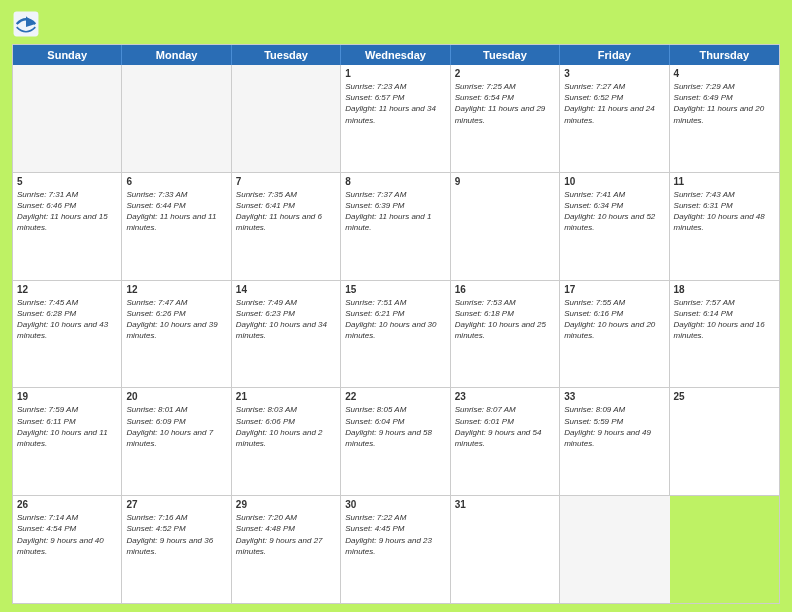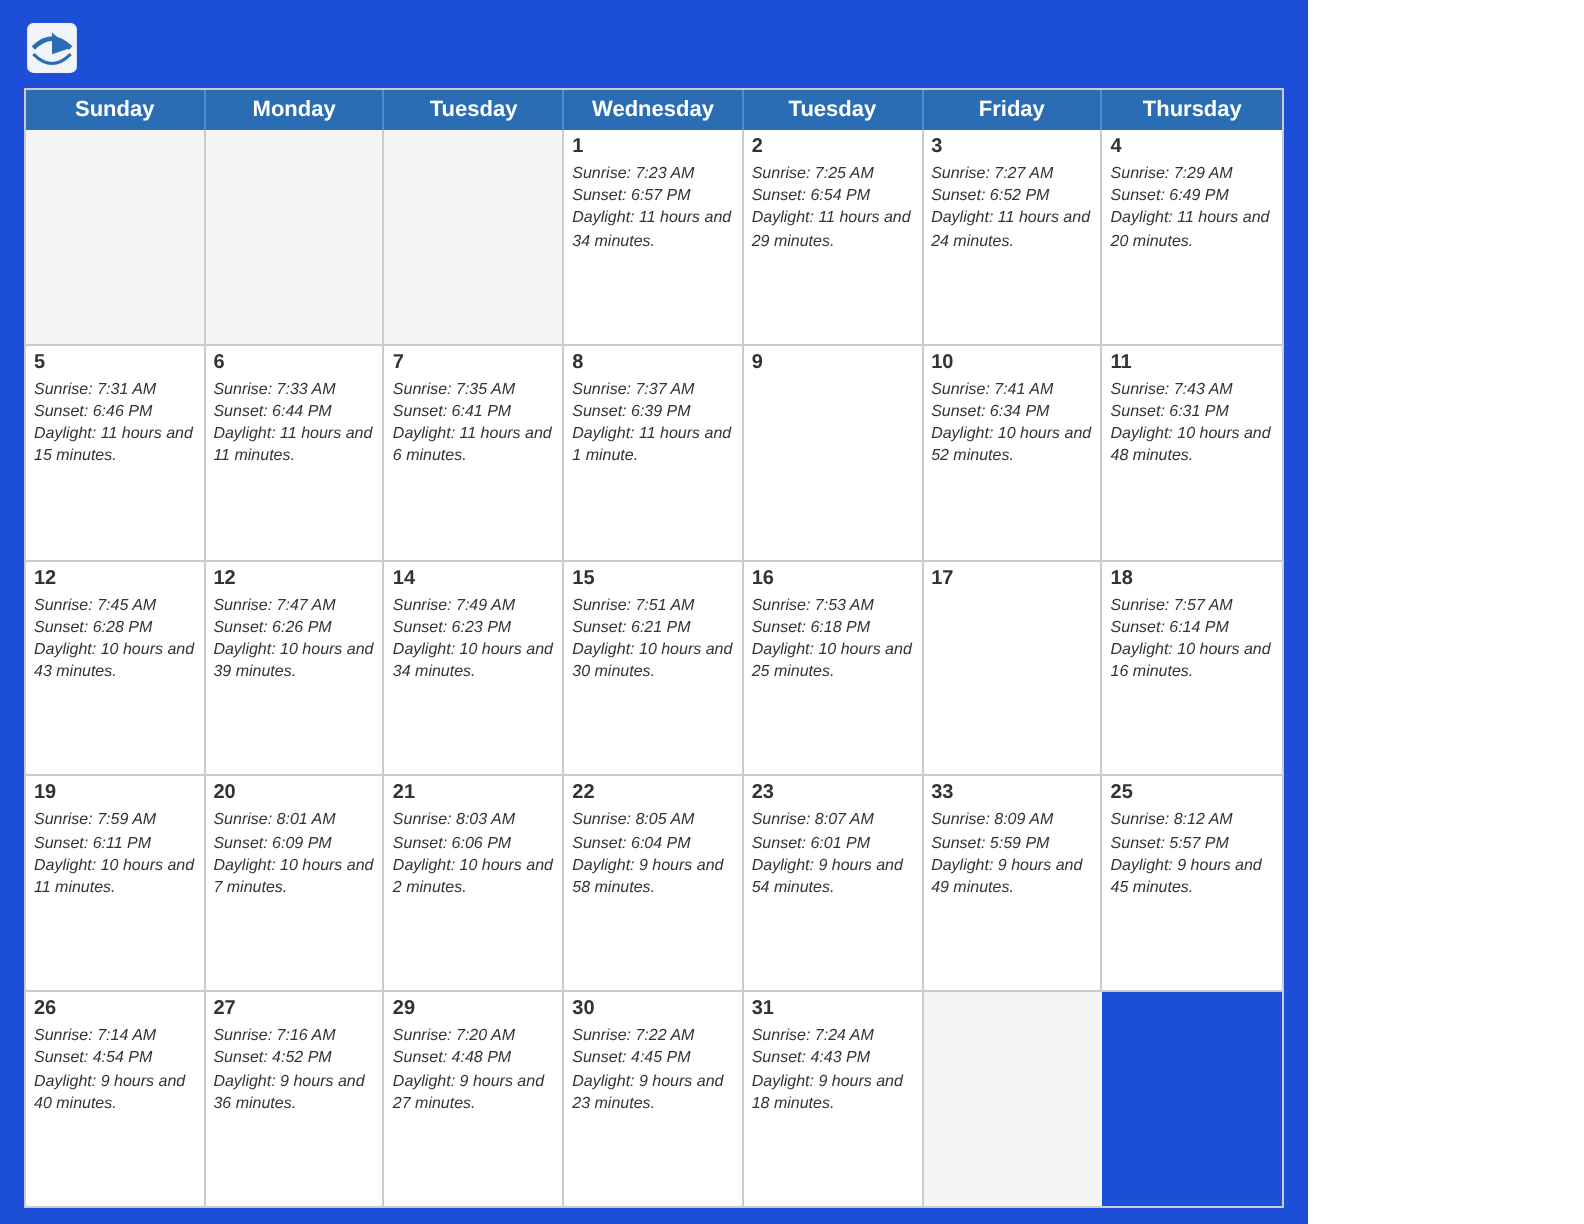--- a/index.html
+++ b/index.html
@@ -4,23 +4,23 @@
   <style>
     * { margin: 0; padding: 0; box-sizing: border-box; }
     body {
       font-family: Arial, sans-serif;
       background: #fff;
       width: 792px;
       height: 612px;
       overflow: hidden;
     }
     .page {
-      width: 654px;
+      width: 792px;
       height: 612px;
-      background: #1d4ed8;
+      background: #bef264;
       display: flex;
       flex-direction: column;
       padding: 10px 12px 8px 12px;
     }
     .header {
       display: flex;
       justify-content: space-between;
       align-items: flex-start;
       margin-bottom: 6px;
     }
@@ -209,20 +209,21 @@
           <div class="cal-cell">
             <div class="day-num">15</div>
             <div class="cell-text">Sunrise: 7:51 AM<br>Sunset: 6:21 PM<br>Daylight: 10 hours and 30 minutes.</div>
           </div>
           <div class="cal-cell">
             <div class="day-num">16</div>
             <div class="cell-text">Sunrise: 7:53 AM<br>Sunset: 6:18 PM<br>Daylight: 10 hours and 25 minutes.</div>
           </div>
           <div class="cal-cell">
             <div class="day-num">17</div>
+            <div class="cell-text">Sunrise: 7:55 AM<br>Sunset: 6:16 PM<br>Daylight: 10 hours and 20 minutes.</div>
           </div>
           <div class="cal-cell">
             <div class="day-num">18</div>
             <div class="cell-text">Sunrise: 7:57 AM<br>Sunset: 6:14 PM<br>Daylight: 10 hours and 16 minutes.</div>
           </div>
         </div>
         <div class="cal-row">
           <div class="cal-cell">
             <div class="day-num">19</div>
             <div class="cell-text">Sunrise: 7:59 AM<br>Sunset: 6:11 PM<br>Daylight: 10 hours and 11 minutes.</div>
@@ -242,21 +243,20 @@
           <div class="cal-cell">
             <div class="day-num">23</div>
             <div class="cell-text">Sunrise: 8:07 AM<br>Sunset: 6:01 PM<br>Daylight: 9 hours and 54 minutes.</div>
           </div>
           <div class="cal-cell">
             <div class="day-num">33</div>
             <div class="cell-text">Sunrise: 8:09 AM<br>Sunset: 5:59 PM<br>Daylight: 9 hours and 49 minutes.</div>
           </div>
           <div class="cal-cell">
             <div class="day-num">25</div>
-            <div class="cell-text">Sunrise: 8:12 AM<br>Sunset: 5:57 PM<br>Daylight: 9 hours and 45 minutes.</div>
           </div>
         </div>
         <div class="cal-row">
           <div class="cal-cell">
             <div class="day-num">26</div>
             <div class="cell-text">Sunrise: 7:14 AM<br>Sunset: 4:54 PM<br>Daylight: 9 hours and 40 minutes.</div>
           </div>
           <div class="cal-cell">
             <div class="day-num">27</div>
             <div class="cell-text">Sunrise: 7:16 AM<br>Sunset: 4:52 PM<br>Daylight: 9 hours and 36 minutes.</div>
@@ -264,19 +264,18 @@
           <div class="cal-cell">
             <div class="day-num">29</div>
             <div class="cell-text">Sunrise: 7:20 AM<br>Sunset: 4:48 PM<br>Daylight: 9 hours and 27 minutes.</div>
           </div>
           <div class="cal-cell">
             <div class="day-num">30</div>
             <div class="cell-text">Sunrise: 7:22 AM<br>Sunset: 4:45 PM<br>Daylight: 9 hours and 23 minutes.</div>
           </div>
           <div class="cal-cell">
             <div class="day-num">31</div>
-            <div class="cell-text">Sunrise: 7:24 AM<br>Sunset: 4:43 PM<br>Daylight: 9 hours and 18 minutes.</div>
           </div>
           <div class="cal-cell empty"></div>
         </div>
       </div>
   </div>
 </div>
 
 </body></html>

